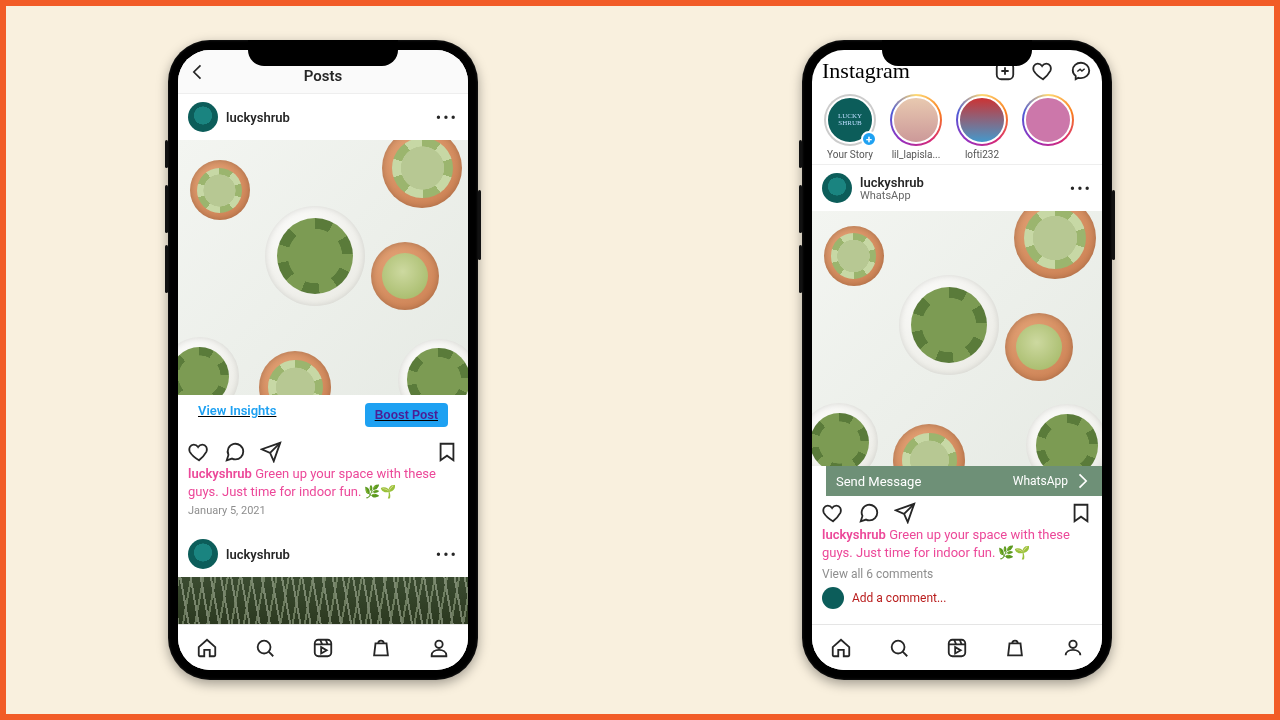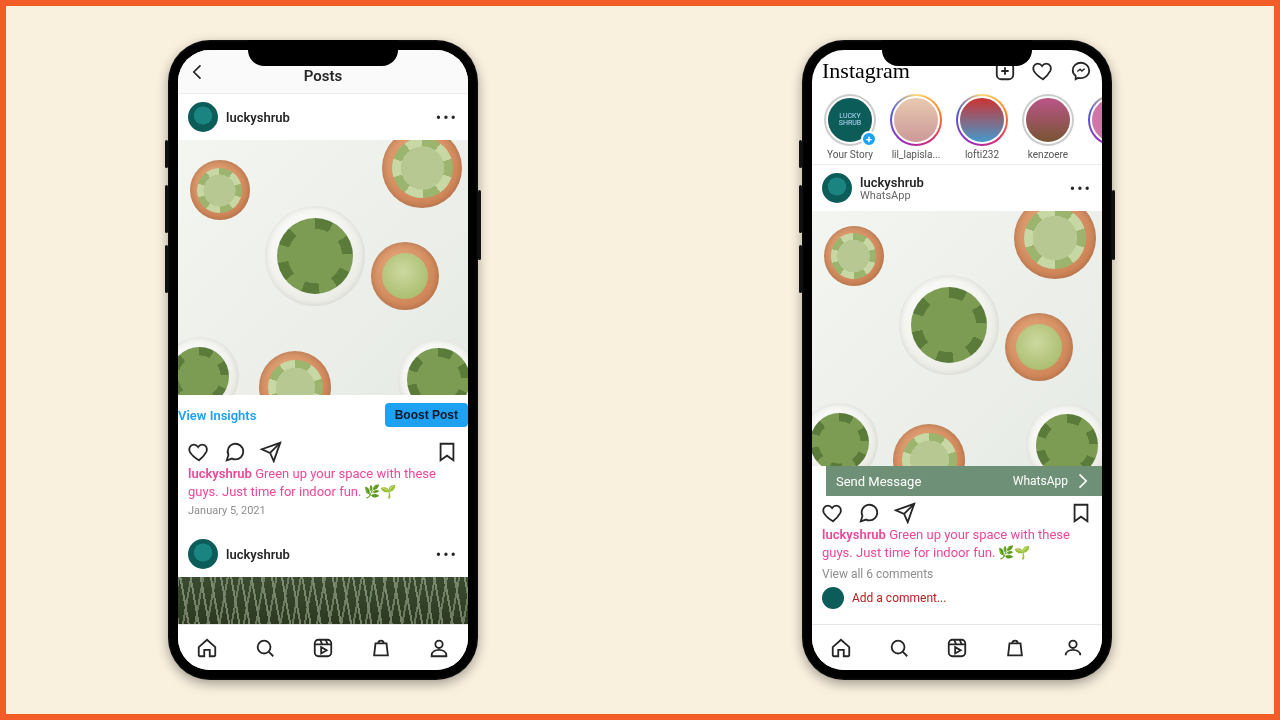--- a/index.html
+++ b/index.html
@@ -24,23 +24,23 @@
   .post-head { display:flex; align-items:center; padding:8px 10px; gap:8px; }
   .avatar { width:30px; height:30px; border-radius:50%; background:#0C5D5A radial-gradient(circle at 50% 45%,#1a8480 0 40%,#0C5D5A 41%); display:flex; align-items:center; justify-content:center; color:#cfe; font-size:10px; }
   .avatar-sm { width:22px; height:22px; border-radius:50%; background:#0C5D5A; }
   .uname { font-size:13px; font-weight:600; color:#262626; }
   .sponsored-line { font-size:11px; color:#666; line-height:1; }
   .dots { margin-left:auto; letter-spacing:2px; color:#262626; }
 
   .post-img { width:100%; height:255px; background:#eef0ee; position:relative; overflow:hidden; }
   .post-img2 { height:255px; }
 
-  .insights-row { display:flex; align-items:center; justify-content:space-between; padding:8px 0; }
+  .insights-row { display:flex; justify-content:space-between; padding:8px 20px;text-decoration:underline; }
   .view-insights { color:#1ea1f2; font-weight:600; font-size:13px; }
-  .boost { background:#1ea1f2; color:#0f172a; font-size:12px; font-weight:600; border:none; border-radius:4px; padding:5px 10px; }
+  .boost { background:#1ea1f2; color:#4c1d95; font-size:12px; font-weight:600; border:none; border-radius:4px; padding:5px 10px; }
 
   .actions { display:flex; align-items:center; padding:6px 10px 2px; gap:14px; }
   .actions .save { margin-left:auto; }
   .caption { padding:0 10px 4px; font-size:13px; color:#ec4899; line-height:1.35; }
   .caption .u { font-weight:600; }
   .date { padding:0 10px 8px; font-size:11px; color:#8e8e8e; }
   .viewall { padding:2px 10px 4px; font-size:12px; color:#8e8e8e; }
   .addc { display:flex; align-items:center; gap:8px; padding:2px 10px 8px; font-size:12px; color:#b91c1c; }
 
   .cta-bar { background:#6E9077; height:30px; display:flex; align-items:center; padding:0 10px; color:#fff; font-size:13px;margin-left:14px; }
@@ -50,21 +50,21 @@
   .ig-brand-header { display:flex; align-items:center; padding:8px 10px 6px; gap:14px; }
   .brand { font-family: "Brush Script MT","Segoe Script",cursive; font-size:22px; font-weight:500; }
   .brand-icons { margin-left:auto; display:flex; gap:16px; align-items:center; }
 
   .stories { display:flex; gap:10px; padding:4px 6px 4px 10px; border-bottom:1px solid #eee; overflow:hidden; }
   .story { width:56px; flex:none; display:flex; flex-direction:column; align-items:center; gap:3px; }
   .story .ring { width:52px; height:52px; border-radius:50%; padding:2px; background:conic-gradient(#feda75,#fa7e1e,#d62976,#962fbf,#4f5bd5,#feda75); }
   .story .ring.no { background:#ccc; padding:2px; }
   .story .pic { width:100%; height:100%; border-radius:50%; background:#ddd; border:2px solid #fff; box-sizing:border-box; }
   .story .lbl { font-size:10px; color:#555; max-width:56px; white-space:nowrap; overflow:hidden; text-overflow:ellipsis; }
-  .your-story .pic { background:#0C5D5A; color:#bdf; display:flex; align-items:center; justify-content:center; font-size:7px; text-align:center; line-height:1; }
+  .your-story .pic { background:#0C5D5A; color:#bdf; display:flex; align-items:center; justify-content:center; font-size:7px; text-align:center; line-height:1;font-family:Liberation Serif, serif; }
   .plus-badge { position:absolute; right:-1px; bottom:-1px; width:16px; height:16px; border-radius:50%; background:#1ea1f2; border:2px solid #fff; display:flex; align-items:center; justify-content:center; color:#fff; font-size:11px; font-weight:700; line-height:1; }
   .story .ring-wrap { position:relative; }
 
   .tabbar { height:46px; border-top:1px solid #e5e5e5; display:flex; align-items:center; justify-content:space-around; background:#fff; }
 
   .succulents { position:absolute; inset:0; background: linear-gradient(135deg,#f3f5f1,#e6eae4); }
   .pot { position:absolute; border-radius:50%; }
   .pot.terra { background: radial-gradient(circle at 40% 35%, #e5a67a, #c57749); box-shadow: inset 0 0 6px rgba(0,0,0,.2); }
   .pot.white { background: radial-gradient(circle at 40% 35%, #fff, #e5e5dd); box-shadow: inset 0 0 6px rgba(0,0,0,.12); }
   .leaves { position:absolute; inset:12%; border-radius:50%; background: radial-gradient(circle,#7c9b53 0 50%,transparent 51%), conic-gradient(#5a7b3a 0 8%,#7c9b53 8% 16%,#5a7b3a 16% 24%,#7c9b53 24% 32%,#5a7b3a 32% 40%,#7c9b53 40% 48%,#5a7b3a 48% 56%,#7c9b53 56% 64%,#5a7b3a 64% 72%,#7c9b53 72% 80%,#5a7b3a 80% 88%,#7c9b53 88% 100%); filter: blur(.3px); }
@@ -259,26 +259,20 @@
           </div>
         <span class="lbl">lil_lapisla...</span>
       </div>
       <div class="story">
         <div class="ring">
             <div class="pic" style="background:linear-gradient(#c33,#49c)"></div>
           </div>
         <span class="lbl">lofti232</span>
       </div>
       <div class="story">
-        <div class="ring no">
-            <div class="pic" style="background:linear-gradient(#b58,#753)"></div>
-          </div>
-        <span class="lbl">kenzoere</span>
-      </div>
-      <div class="story">
         <div class="ring">
             <div class="pic" style="background:#c7a"></div>
           </div>
 
       </div>
     </div>
 
     <div class="scroll">
       <div class="post-head">
         <div class="avatar"></div>

